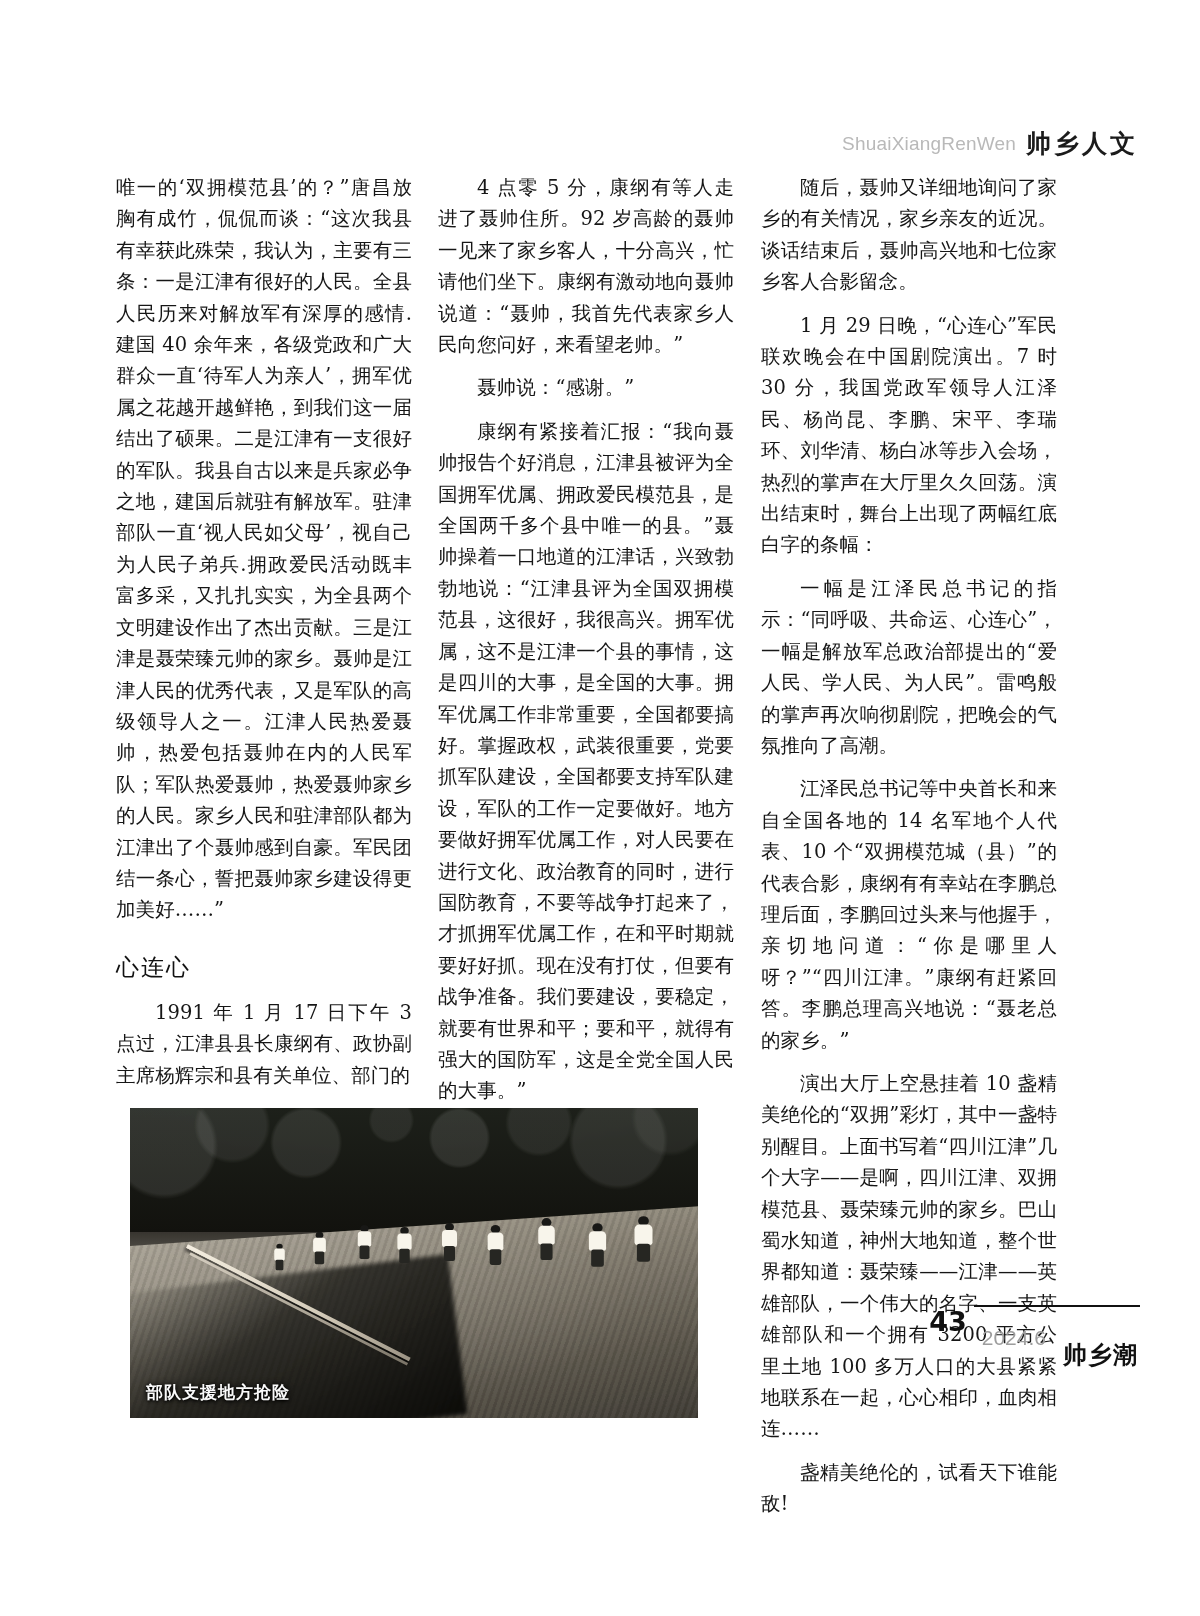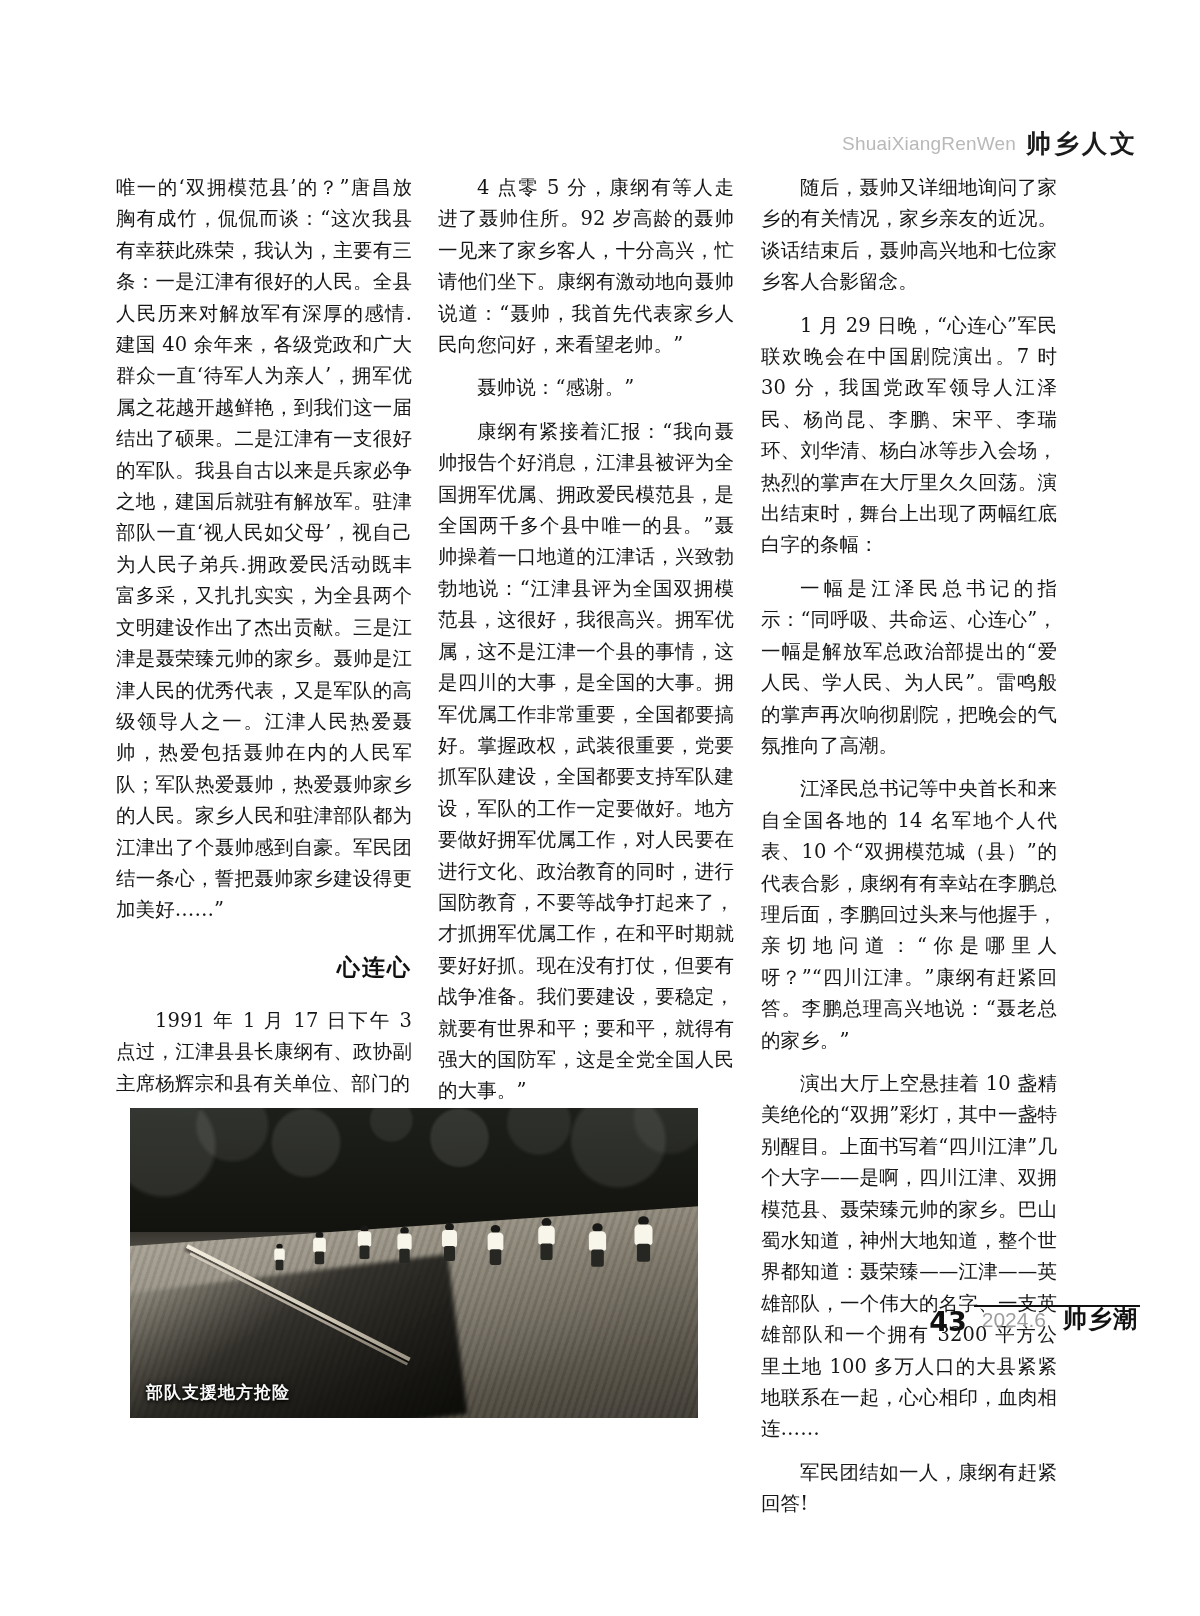--- a/index.html
+++ b/index.html
@@ -74,24 +74,24 @@
     margin:0 0 0 0;
     color:#161616;
     letter-spacing:.1px;
   }
   .para.indent{text-indent:2em;}
   .para + .para{margin-top:12px;}
 
   .sect-title{
     font-family:"DejaVu Sans","Liberation Sans",sans-serif;
     font-size:23px;
-    font-weight:700;
-    text-align:right;
+    font-weight:400;
+    text-align:left;
     letter-spacing:2px;
-    margin:26px 0 22px 0;
+    margin:26px 0 14px 0;
     color:#111;
   }
 
   
   .photo-wrap{
     position:absolute;
     left:130px;
     top:1108px;
     width:568px;
     height:310px;
@@ -205,20 +205,21 @@
     color:#9d9d9d;
     line-height:1;
   }
   .mag{
     font-family:"DejaVu Sans","Liberation Sans",sans-serif;
     font-size:24px;
     font-weight:700;
     color:#111;
     letter-spacing:1px;
     line-height:1;
+    margin-top:36px;
   }
 </style>
 </head>
 <body>
 
 <div class="page">
 
   <div class="runhead">
     <span class="pinyin">ShuaiXiangRenWen</span>
     <span class="cn">帅乡人文</span>
@@ -237,21 +238,21 @@
       <p class="para indent">聂帅说：“感谢。”</p>
       <p class="para indent">康纲有紧接着汇报：“我向聂帅报告个好消息，江津县被评为全国拥军优属、拥政爱民模范县，是全国两千多个县中唯一的县。”聂帅操着一口地道的江津话，兴致勃勃地说：“江津县评为全国双拥模范县，这很好，我很高兴。拥军优属，这不是江津一个县的事情，这是四川的大事，是全国的大事。拥军优属工作非常重要，全国都要搞好。掌握政权，武装很重要，党要抓军队建设，全国都要支持军队建设，军队的工作一定要做好。地方要做好拥军优属工作，对人民要在进行文化、政治教育的同时，进行国防教育，不要等战争打起来了，才抓拥军优属工作，在和平时期就要好好抓。现在没有打仗，但要有战争准备。我们要建设，要稳定，就要有世界和平；要和平，就得有强大的国防军，这是全党全国人民的大事。”</p>
     </div>
 
     <div class="col col3">
       <p class="para indent">随后，聂帅又详细地询问了家乡的有关情况，家乡亲友的近况。谈话结束后，聂帅高兴地和七位家乡客人合影留念。</p>
       <p class="para indent">1 月 29 日晚，“心连心”军民联欢晚会在中国剧院演出。7 时 30 分，我国党政军领导人江泽民、杨尚昆、李鹏、宋平、李瑞环、刘华清、杨白冰等步入会场，热烈的掌声在大厅里久久回荡。演出结束时，舞台上出现了两幅红底白字的条幅：</p>
       <p class="para indent">一幅是江泽民总书记的指示：“同呼吸、共命运、心连心”，一幅是解放军总政治部提出的“爱人民、学人民、为人民”。雷鸣般的掌声再次响彻剧院，把晚会的气氛推向了高潮。</p>
       <p class="para indent">江泽民总书记等中央首长和来自全国各地的 14 名军地个人代表、10 个“双拥模范城（县）”的代表合影，康纲有有幸站在李鹏总理后面，李鹏回过头来与他握手，亲切地问道：“你是哪里人呀？”“四川江津。”康纲有赶紧回答。李鹏总理高兴地说：“聂老总的家乡。”</p>
       <p class="para indent">演出大厅上空悬挂着 10 盏精美绝伦的“双拥”彩灯，其中一盏特别醒目。上面书写着“四川江津”几个大字——是啊，四川江津、双拥模范县、聂荣臻元帅的家乡。巴山蜀水知道，神州大地知道，整个世界都知道：聂荣臻——江津——英雄部队，一个伟大的名字、一支英雄部队和一个拥有 3200 平方公里土地 100 多万人口的大县紧紧地联系在一起，心心相印，血肉相连……</p>
-      <p class="para indent">军民团结如一人，康纲有赶紧回答!</p>
+      <p class="para indent">盏精美绝伦的，试看天下谁能敌!</p>
     </div>
 
   </div>
 
   <div class="photo-wrap">
     <div class="photo">
       <div class="canopy"></div>
       <div class="slope"></div>
       <div class="ravine"></div>
       <div class="pole"></div>

